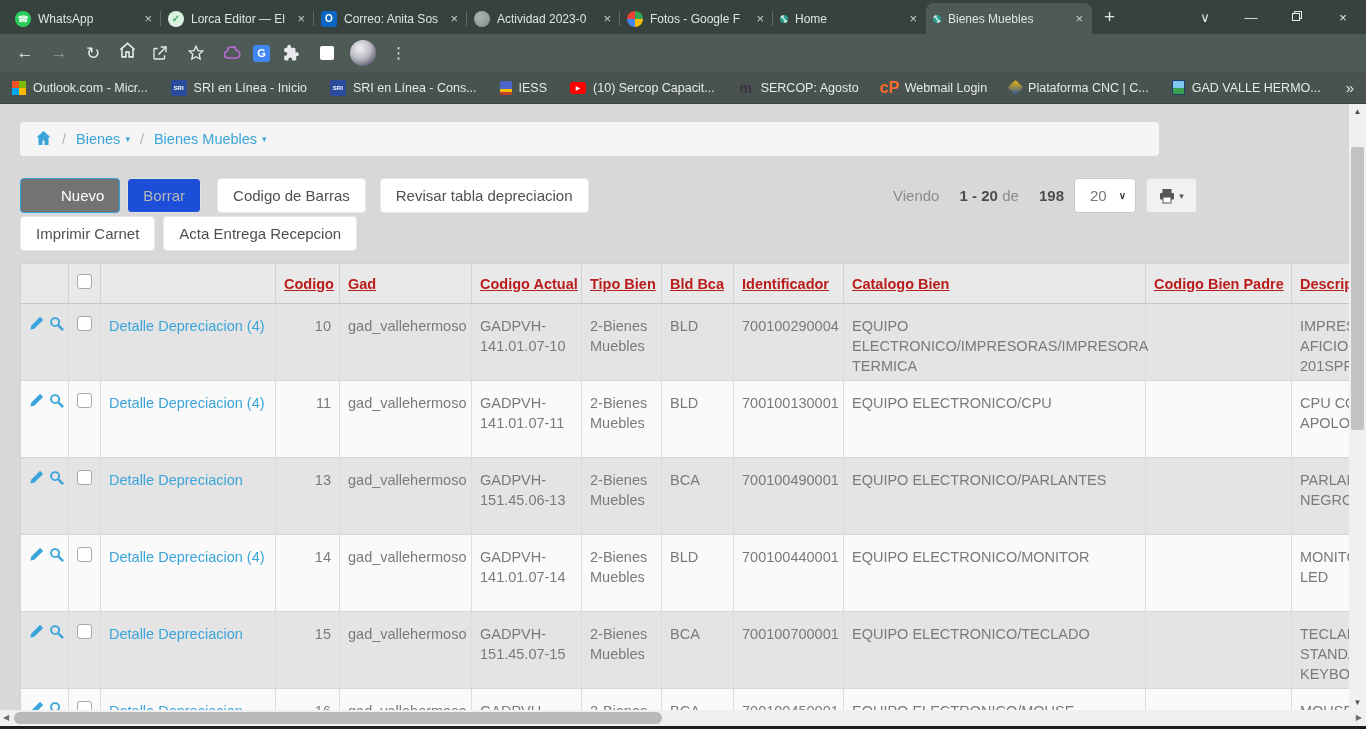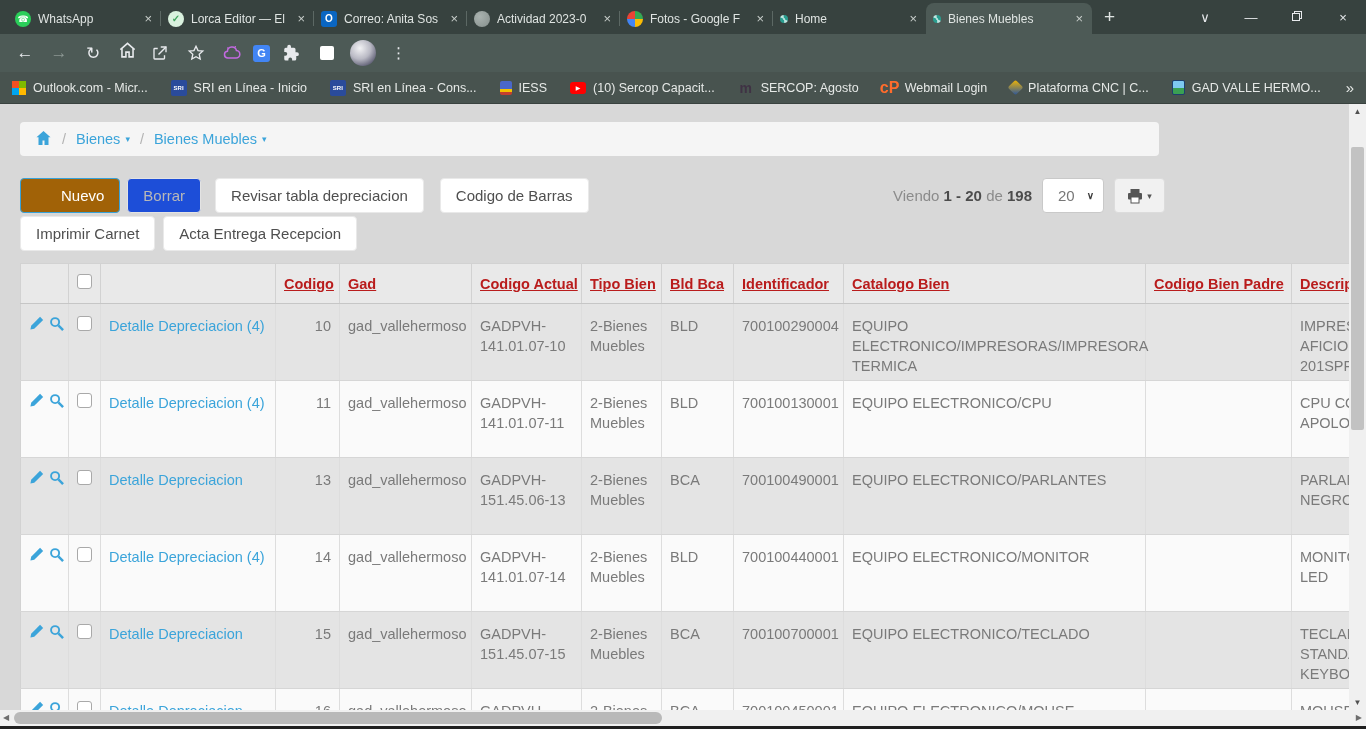--- a/index.html
+++ b/index.html
@@ -60,30 +60,30 @@
   .page { position:relative; height:625px; background:#d8d8d8; overflow:hidden; }
 
   .breadcrumb { position:absolute; left:20px; top:18px; width:1139px; height:34px; background:#f5f5f5;
                 border-radius:4px; display:flex; align-items:center; padding-left:15px; gap:10px; font-size:14.5px; }
   .crumb-sep { color:#b3b3b3; }
   .crumb-link { color:#3ba4da; display:flex; align-items:center; gap:5px; }
   .caret { font-size:9px; }
 
   .btn { height:35px; border-radius:4px; font-size:15px; padding:0 15px; display:inline-flex;
          align-items:center; font-family:inherit; border:1px solid transparent; }
-  .btn-primary { background:#a16207; color:#fff; border-color:#38a2d8;padding-left:40px; }
+  .btn-primary { background:#737373; color:#fff; border-color:#38a2d8;padding-left:40px; }
   .btn-disabled { background:#1d4ed8; color:#b8b8b8; border-color:#e3e3e3; }
   .btn-default { background:#fff; color:#4f4f4f; border-color:#e9e9e9; }
   .actions-row1 { position:absolute; left:20px; top:74px; display:flex; gap:7px; }
   .actions-row1 .gap1 { margin-left:7px; } .actions-row1 .gap2 { margin-left:9px; }
   .actions-row2 { position:absolute; left:20px; top:112px; display:flex; gap:8px;align-items:flex-end; }
 
   .paging { position:absolute; top:74px; left:893px; display:flex; align-items:center; height:35px; gap:10px;
             font-size:15px; color:#8b8b8b; }
-  .paging b { color:#4c4c4c; }
+  .paging b { color:#4c4c4c;margin-left:16px; }
   .pg-select { width:62px; height:35px; background:#fff; border:1px solid #c9c9c9; border-radius:4px;
                display:flex; align-items:center; padding:0 9px 0 15px; color:#777; }
   .pg-select .chev { margin-left:auto; color:#3c3c3c; font-size:10px; font-weight:bold; }
   .pg-print { width:51px; height:35px; background:#f1f1f1; border:1px solid #dcdcdc; border-radius:4px;
               display:flex; align-items:center; justify-content:center; gap:4px; color:#555; }
   .pg-print .caret2 { font-size:9px; color:#555; }
 
   
   .grid-wrap { position:absolute; left:20px; top:159px; width:1346px; height:447px; overflow:hidden; }
   table.grid { border-collapse:collapse; table-layout:fixed; width:1501px; background:#fafafa;
@@ -267,22 +267,22 @@
     <span class="crumb-sep">/</span>
     <span class="crumb-link">
         <span>Bienes Muebles</span>
         <span class="caret">▾</span>
       </span>
   </div>
 
   <div class="actions-row1">
     <button class="btn btn-primary">Nuevo</button>
     <button class="btn btn-disabled">Borrar</button>
+    <button class="btn btn-default gap2">Codigo de Barras</button>
     <button class="btn btn-default gap1">Revisar tabla depreciacion</button>
-    <button class="btn btn-default gap2">Codigo de Barras</button>
   </div>
   <div class="actions-row2">
     <button class="btn btn-default">Imprimir Carnet</button>
     <button class="btn btn-default">Acta Entrega Recepcion</button>
   </div>
 
   <div class="paging">
     <span>
       <span>Viendo</span>
       <b>1 - 20</b>

